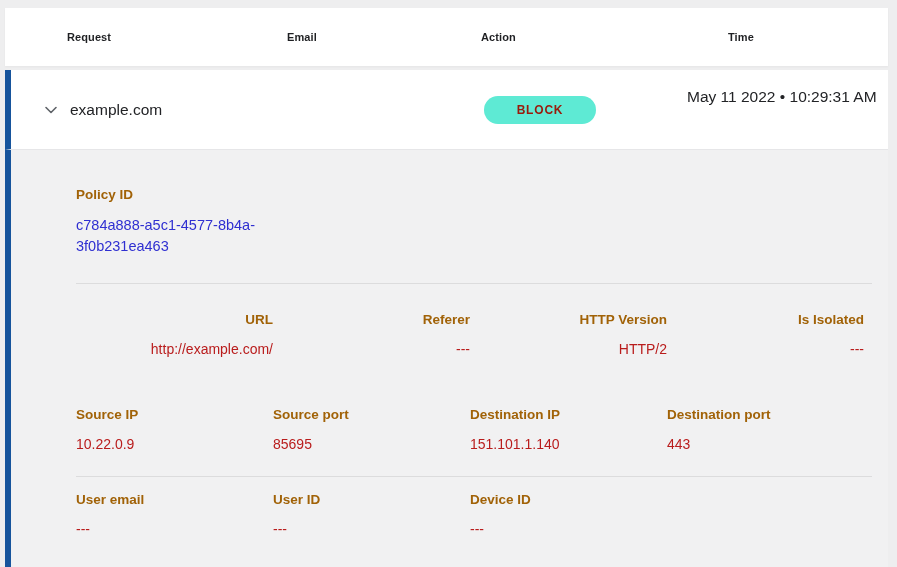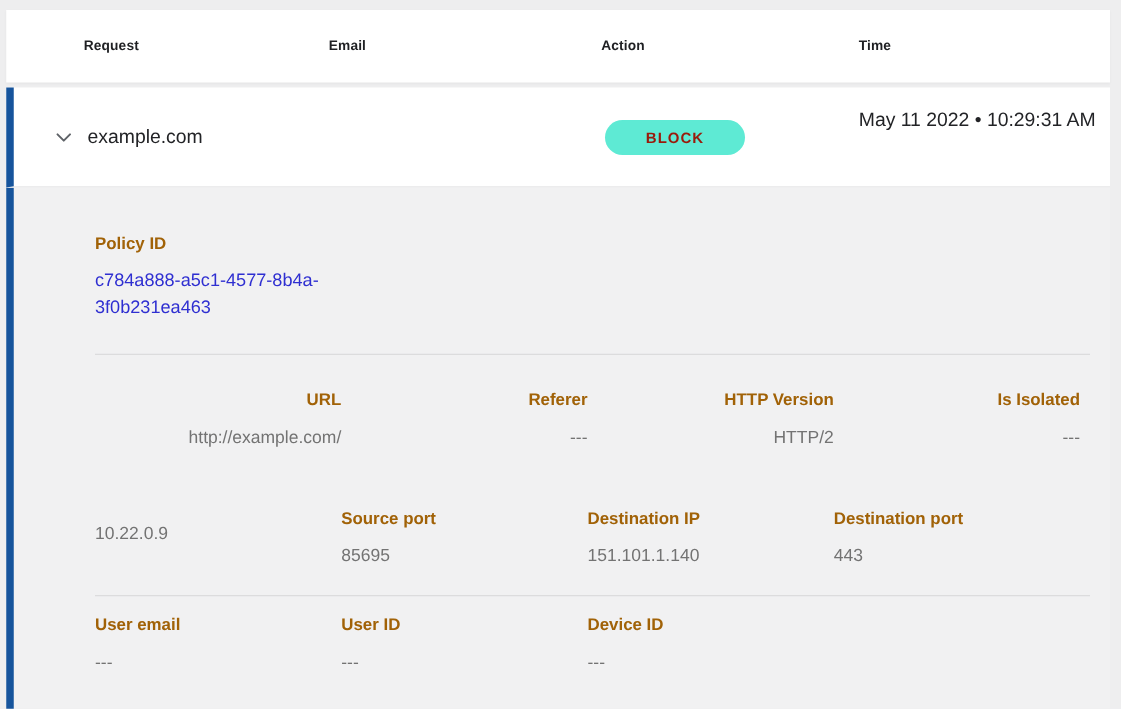--- a/index.html
+++ b/index.html
@@ -16,23 +16,23 @@
   
   .table-header {
     margin-top: 8px; height: 58px; position: relative;
     box-shadow: 0 1px 2px rgba(0,0,0,0.04);
   }
   .table-header .col {
     position: absolute; top: 50%; transform: translateY(-50%);
     font-size: 11px; font-weight: 700; color: #1f2023; letter-spacing: .1px;
   }
   .col-request { left: 62px; }
-  .col-email   { left: 258px; }
+  .col-email   { left: 282px; }
   .col-action  { left: 476px; }
-  .col-time    { left: 682px; }
+  .col-time    { left: 723px; }
 
   
   .log-row {
     margin-top: 4px; height: 80px; position: relative;
     border-left: 6px solid #16549c;
     background: #ffffff;
     border-bottom: 1px solid #e6e6e8;
     cursor: pointer;
     padding-left: 36px;
   }
@@ -55,21 +55,21 @@
   }
 
   
   .detail-panel {
     height: 425px;
     border-left: 6px solid #16549c;
     background: #f1f1f2;
     padding: 36px 16px 0 65px;
   }
   .field-label { font-size: 13.5px; font-weight: 700; color: #a16207; line-height: 18px; }
-  .field-value { font-size: 14px; color: #737373; line-height: 18px; margin-top: 11px; }
+  .field-value { font-size: 14px; color: #b91c1c; line-height: 18px; margin-top: 11px; }
   .policy-block { }
   .policy-link {
     display: block; margin-top: 11px; width: 205px;
     font-size: 14.5px; line-height: 21px;
     color: #2f2fd1; text-decoration: none; cursor: pointer;
   }
   .divider { border: none; border-top: 1px solid #dcdcdd; height: 0; }
   .divider-1 { margin-top: 26px; }
   .divider-2 { margin-top: 23px; }
   .fields-grid {
@@ -125,20 +125,21 @@
         <div class="field-value">HTTP/2</div>
       </div>
       <div>
         <div class="field-label">Is Isolated</div>
         <div class="field-value">---</div>
       </div>
     </div>
 
     <div class="fields-grid grid-2">
       <div>
+        <div class="field-label">Source IP</div>
         <div class="field-value">10.22.0.9</div>
       </div>
       <div>
         <div class="field-label">Source port</div>
         <div class="field-value">85695</div>
       </div>
       <div>
         <div class="field-label">Destination IP</div>
         <div class="field-value">151.101.1.140</div>
       </div>

